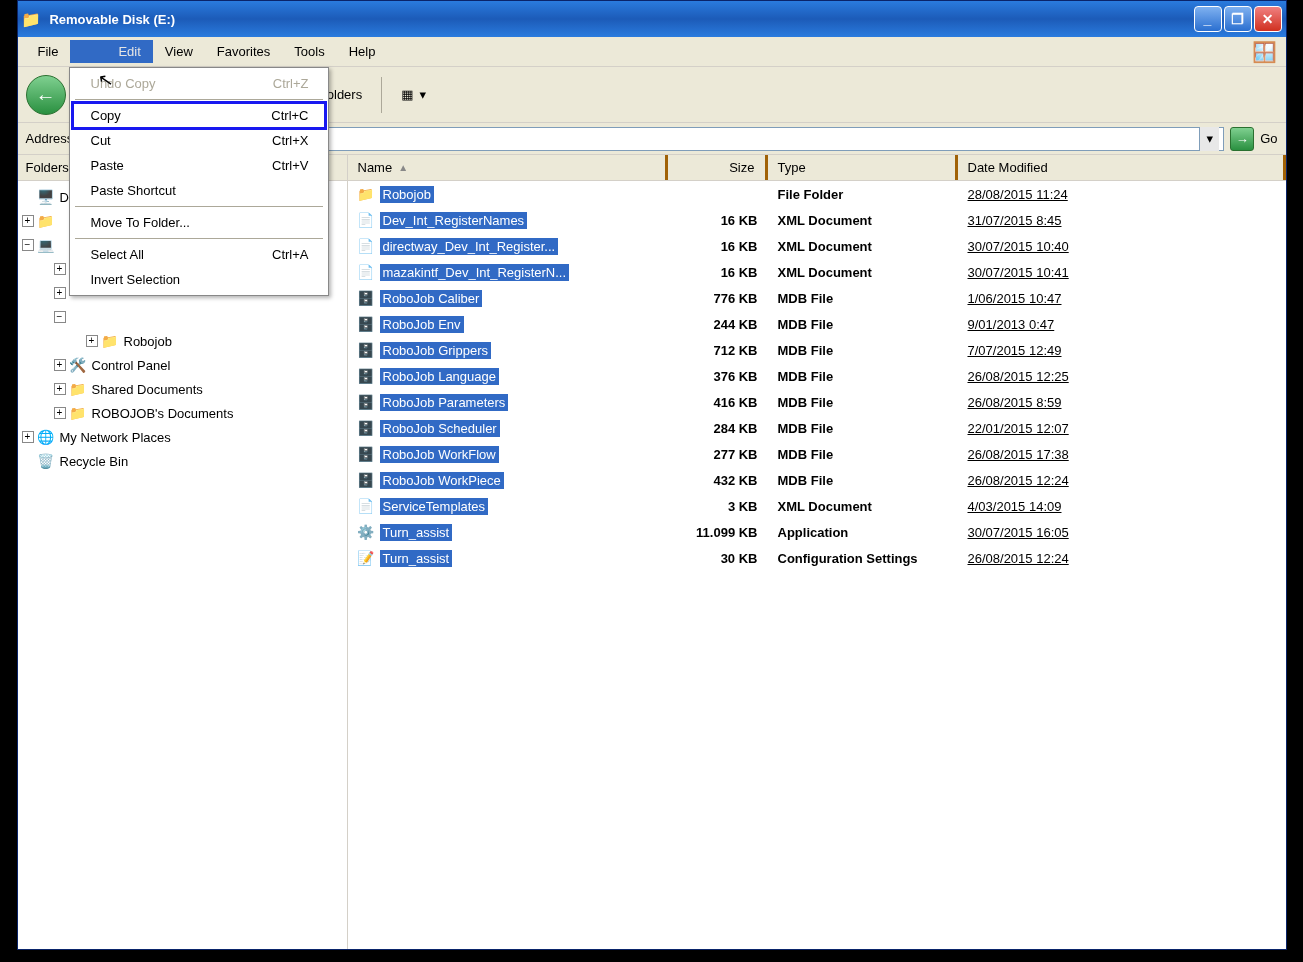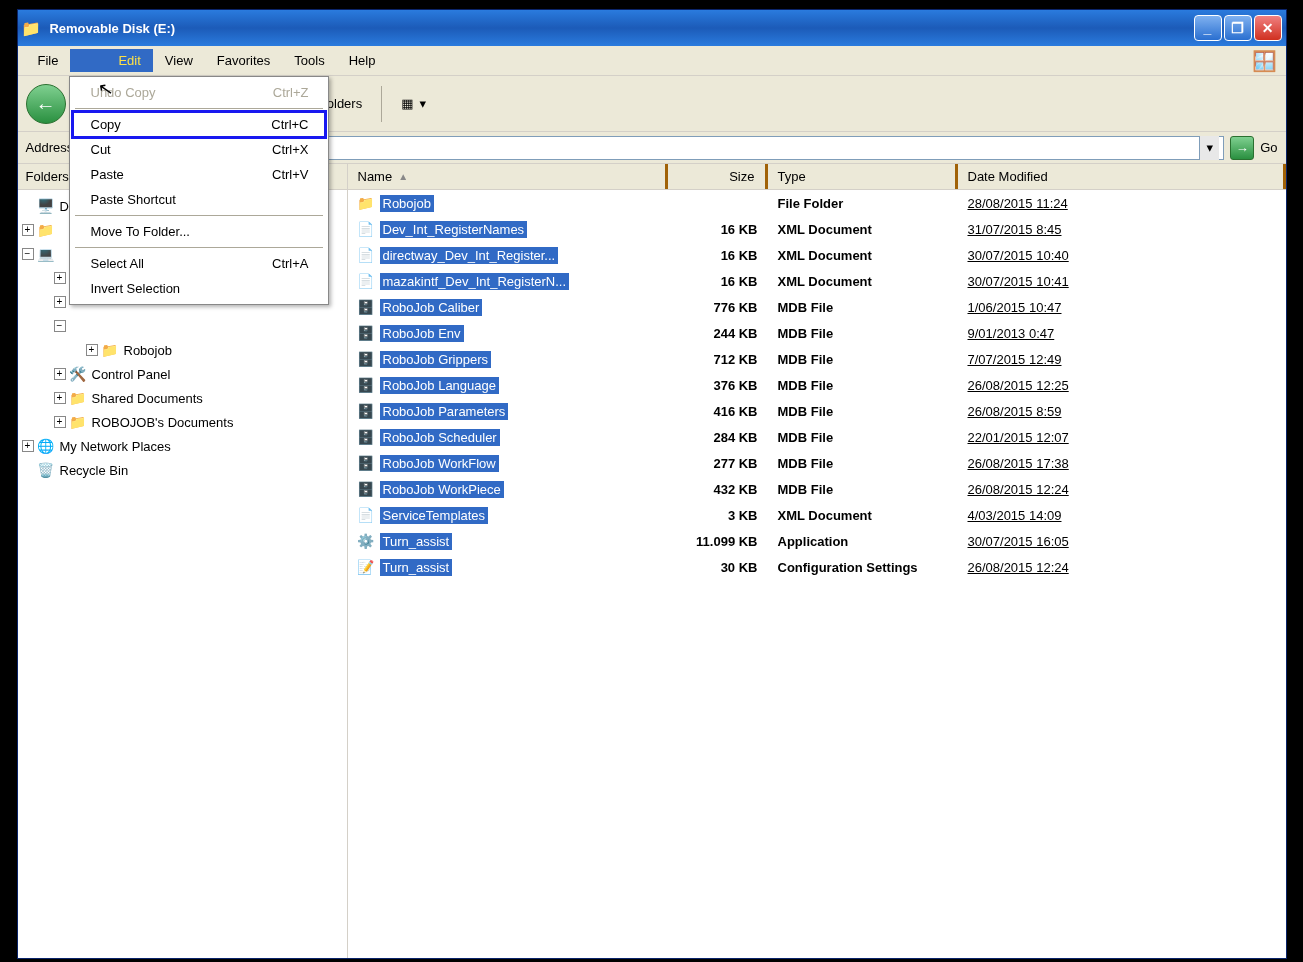--- a/index.html
+++ b/index.html
@@ -1,28 +1,28 @@
 <!DOCTYPE html>
 <html><head>
 <meta charset="utf-8">
 <style>
   * { box-sizing: border-box; font-family: Tahoma, sans-serif; font-size: 13px; }
   html, body { margin:0; padding:0; width:1303px; height:962px; overflow:hidden; background:#000; }
-  .window { position:relative; width:1270px; height:950px; margin:9px auto; background:#ece9d8; border:1px solid #0a246a; }
+  .window { position:relative; width:1270px; height:950px; margin:0 auto; background:#ece9d8; border:1px solid #0a246a; }
   .titlebar { height:36px; background:linear-gradient(to bottom,#2a7bde 0%,#1c5bb8 50%,#2a7bde 100%); display:flex; align-items:center; padding:0 4px; color:#fff; font-weight:bold; font-size:16px; }
   .titlebar .title-txt { display:flex; align-items:center; gap:8px; flex:1; }
   .title-btns { display:flex; gap:2px; }
   .title-btn { width:28px; height:26px; border:1px solid #fff; border-radius:4px; display:flex; align-items:center; justify-content:center; font-size:14px; font-weight:bold; cursor:pointer; }
   .title-btn.min, .title-btn.max { background:linear-gradient(to bottom,#7fb1f0,#2a6fd0); color:#fff; }
   .title-btn.close { background:linear-gradient(to bottom,#f08080,#d03020); color:#fff; }
   .folder-icon::before { content:"📁"; font-size:16px; }
   
   .menubar { height:30px; background:#ece9d8; display:flex; align-items:center; padding:0 8px; border-bottom:1px solid #d4d0c8; position:relative; }
   .menu-item { padding:4px 12px; cursor:pointer; }
-  .menu-item.active { background:#316ac5; color:#fde047;padding-left:48px; }
+  .menu-item.active { background:#316ac5; color:#e5e5e5;padding-left:48px; }
   .xp-logo { position:absolute; right:8px; top:2px; width:26px; height:26px; display:flex; align-items:center; justify-content:center; font-size:20px; }
   
   .toolbar { height:56px; background:#ece9d8; display:flex; align-items:center; padding:0 8px; gap:4px; border-bottom:1px solid #d4d0c8; }
   .nav-btn { width:40px; height:40px; border-radius:50%; display:flex; align-items:center; justify-content:center; font-size:20px; background:linear-gradient(to bottom,#7fd090,#2a9040); color:#fff; border:1px solid #2a7030; cursor:pointer; }
   .nav-btn.disabled { background:linear-gradient(to bottom,#d0d0d0,#a0a0a0); border-color:#888; }
   .tb-btn { padding:6px 10px; display:flex; align-items:center; gap:6px; cursor:pointer; border:1px solid transparent; }
   .tb-sep { width:1px; height:36px; background:#aca899; margin:0 4px; }
   
   .addrbar { height:32px; background:#ece9d8; display:flex; align-items:center; padding:0 8px; gap:6px; border-bottom:1px solid #d4d0c8; }
   .addr-label { padding-right:4px; }

